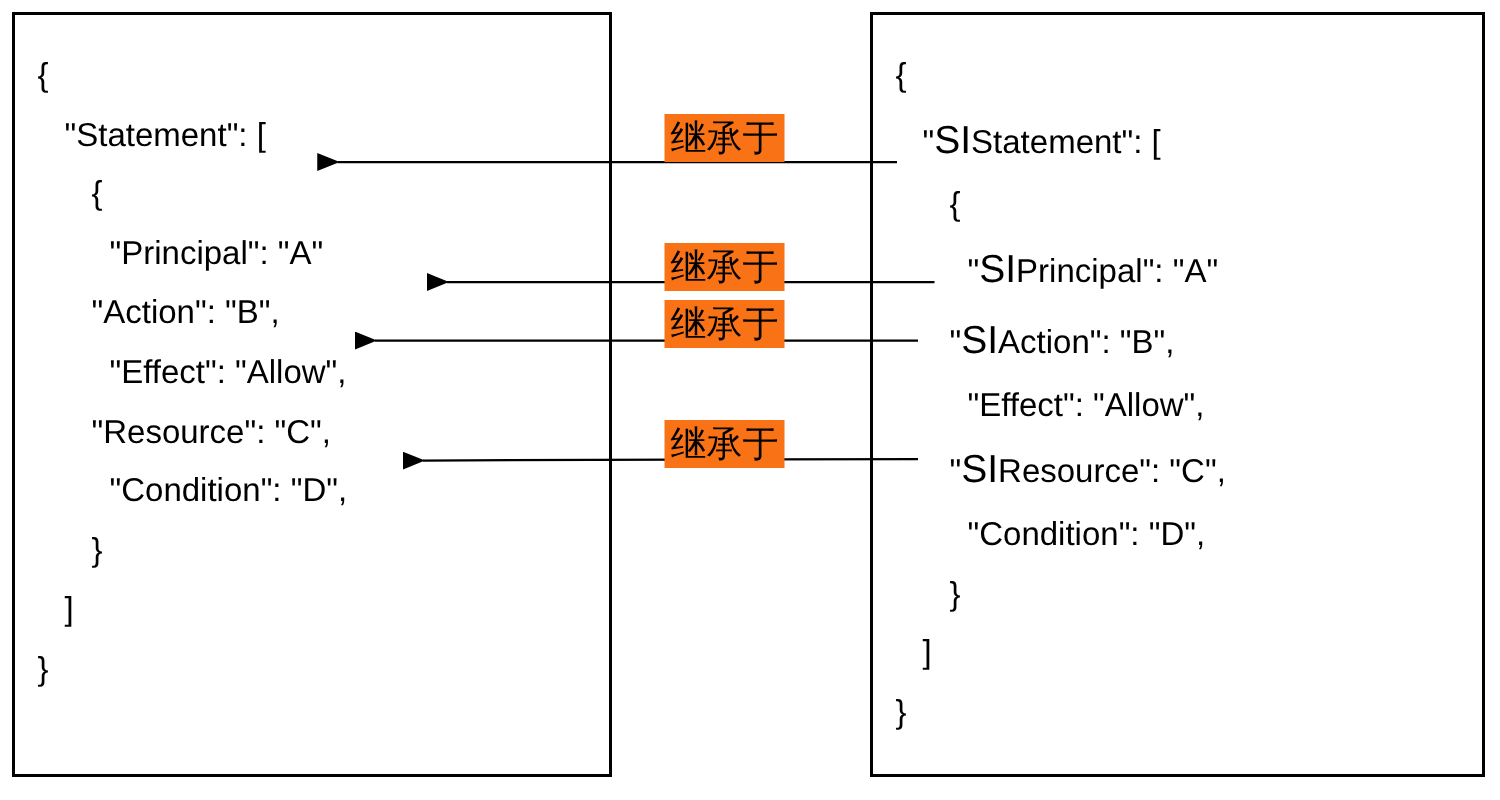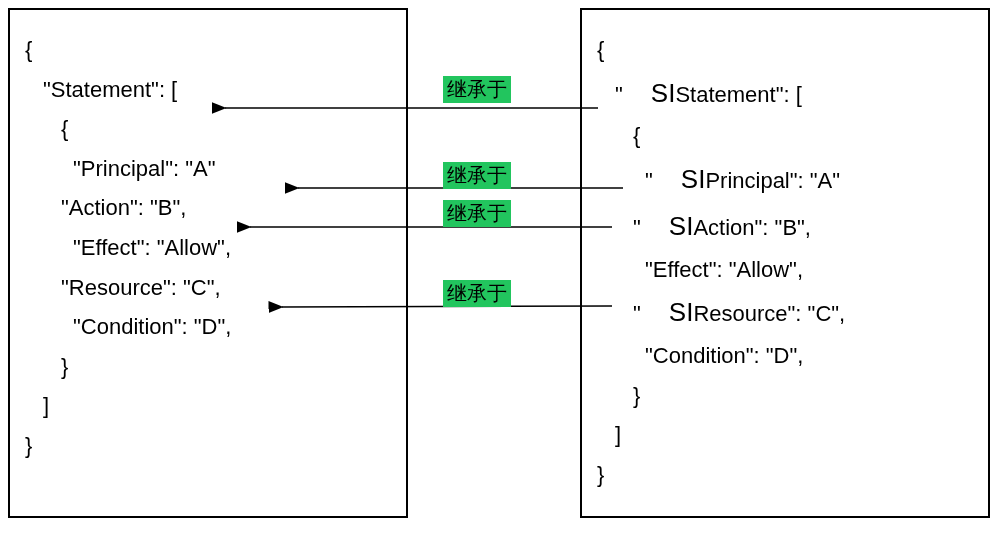--- a/index.html
+++ b/index.html
@@ -36,35 +36,34 @@
       font-size: 22px;
       line-height: 1.8;
       white-space: nowrap;
     }
     .indent-0 { padding-left: 0; }
     .indent-1 { padding-left: 18px; }
     .indent-2 { padding-left: 36px; }
     .indent-3 { padding-left: 48px; }
     .si-prefix {
       font-size: 26px;
-      margin-left: 28px;
     }
     .arrow-overlay {
       position: absolute;
       left: 0;
       top: 0;
       width: 1000px;
       height: 533px;
       pointer-events: none;
     }
     .arrow-label {
       position: absolute;
-      font-size: 20px;
+      font-size: 24px;
       color: #000;
-      background: #22c55e;
+      background: #f97316;
       padding: 0 4px;
     }
   </style>
 </head>
 <body>
 
 <div class="box left-box">
   <div class="line indent-0">{</div>
   <div class="line indent-1">"Statement": [</div>
   <div class="line indent-2">{</div>

